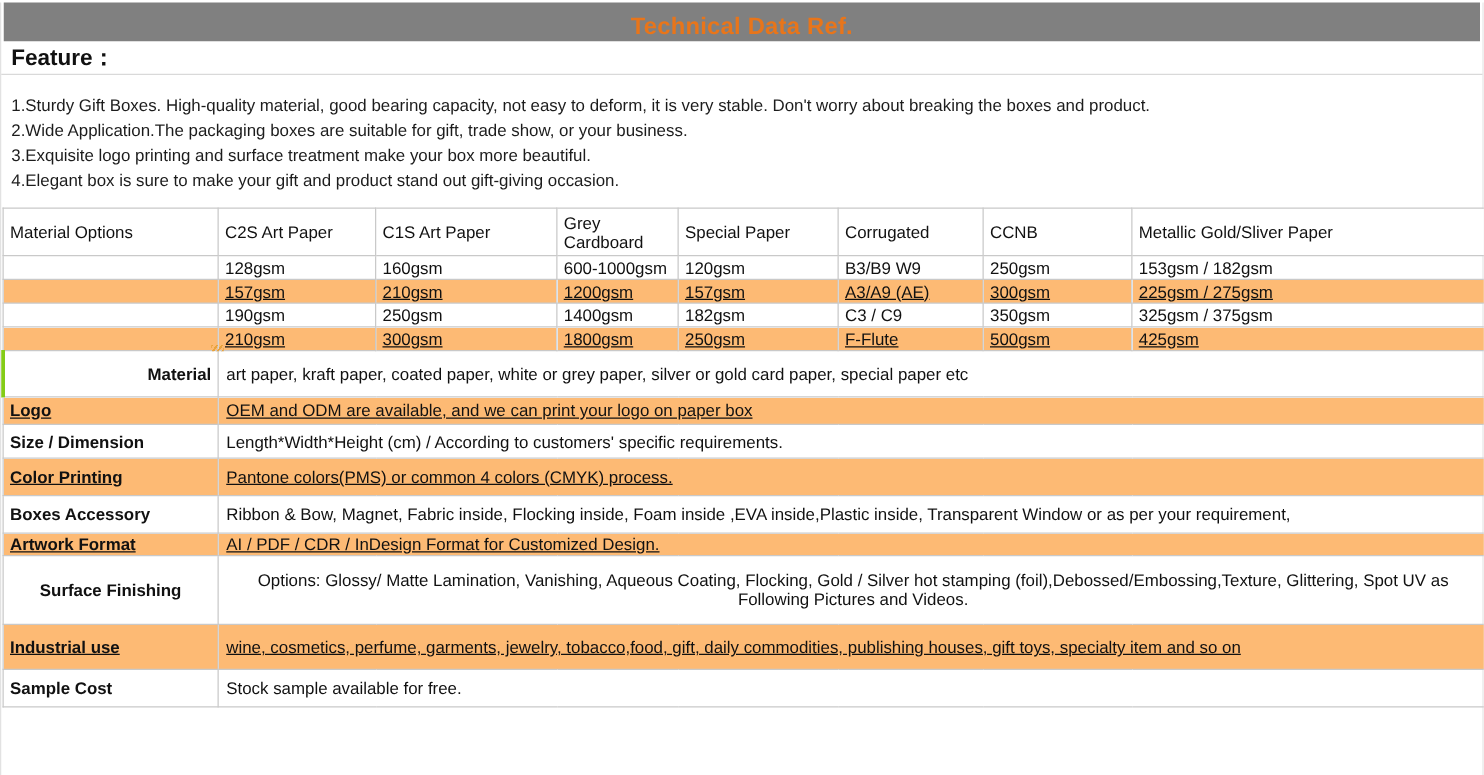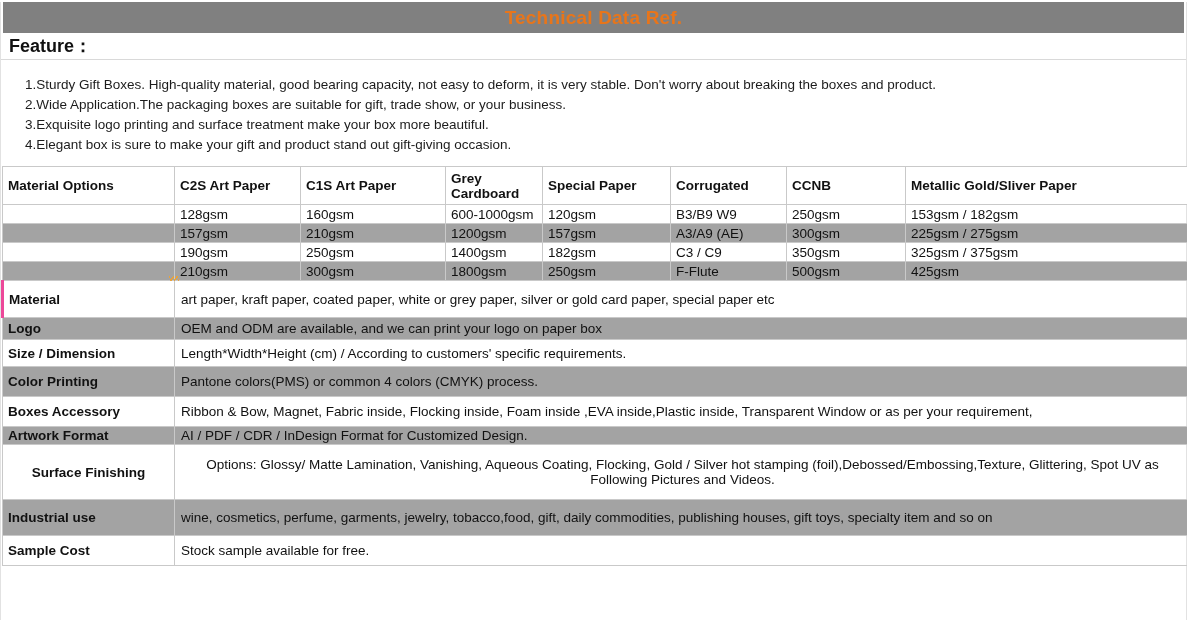--- a/index.html
+++ b/index.html
@@ -15,79 +15,79 @@
     width: 1187px; height: 620px;
     border-left: 1px solid #e2e2e2;
     border-right: 1px solid #e2e2e2;
     background: #ffffff;
   }
   
   .title-bar {
     margin: 2px 2px 0 2px;
     height: 31px;
     background: #808080;
-    display: flex; align-items: center; justify-content: center;
+    display: flex; align-items: flex-end; justify-content: center;
   }
   .title-bar .title {
     color: #E8751A;
     font-size: 19px;
     font-weight: bold;
     letter-spacing: 0.2px;
   }
   
   .feature-heading {
     height: 27px;
     line-height: 27px;
     padding-left: 8px;
     font-size: 18px;
     font-weight: bold;
     border-bottom: 1px solid #d9d9d9;
   }
   
   .feature-list {
     margin-top: 15px;
-    padding-left: 24px;
+    padding-left: 8px;
     font-size: 13.5px;
     color: #1c1c1c;
   }
   .feature-list .feature-item { line-height: 20px; white-space: nowrap; }
   
   .table-wrap { position: relative; margin-top: 11px; }
   table {
     width: 1187px;
     border-collapse: collapse;
     table-layout: fixed;
     font-size: 13.5px;
   }
   th, td {
     border: 1px solid #c9c9c9;
     padding: 1px 5px;
     vertical-align: middle;
     text-align: left;
     overflow: hidden;
   }
   thead th {
-    font-weight: bold;
+    font-weight: normal;
     height: 38px;
     background: #ffffff;
     font-size: 13.5px;
   }
-  tr.alt td { background: #a3a3a3; }
+  tr.alt td { background: #fdba74; text-decoration: underline; }
   tr.gsm-row td { height: 19px; }
   .label-cell { font-weight: bold; }
   .row-material   td { height: 37px; }
   .row-logo       td { height: 22px; }
   .row-size       td { height: 27px; }
   .row-color      td { height: 30px; }
   .row-boxes      td { height: 30px; }
   .row-artwork    td { height: 18px; }
   .row-surface    td { height: 55px; text-align: center; }
   .row-industrial td { height: 36px; }
   .row-sample     td { height: 30px; }
-  .row-material .label-cell { border-left: 3px solid #ec4899; }
+  .row-material .label-cell { border-left: 3px solid #84cc16; text-align: right; }
   .value-cell { padding-left: 6px; }
   
   .orange-marker {
     position: absolute;
     left: 168px; top: 110px;
     width: 10px; height: 5px;
     background: repeating-linear-gradient(125deg, #e8a33d 0 1.5px, transparent 1.5px 3.2px);
     pointer-events: none;
   }
 </style>

